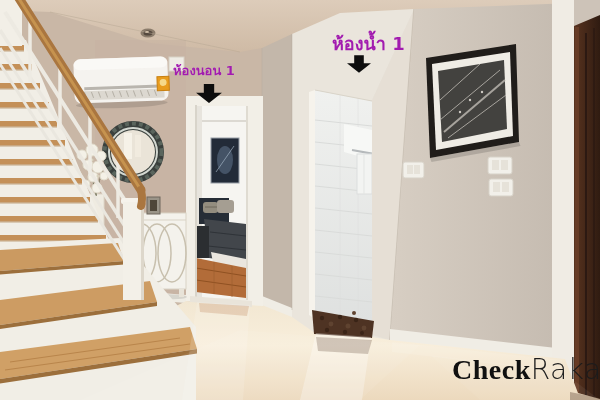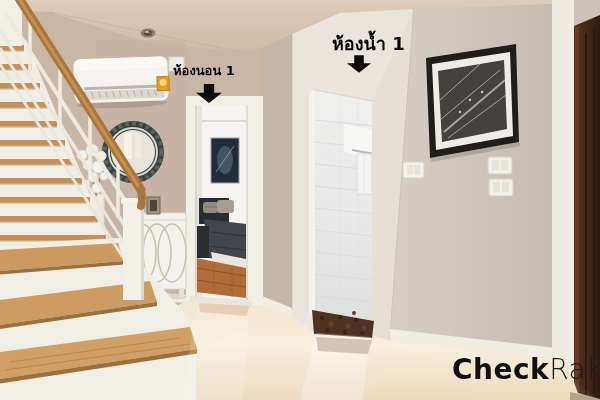--- a/index.html
+++ b/index.html
@@ -1,28 +1,28 @@
 <!DOCTYPE html>
 <html><head>
 <meta charset="utf-8">
 <style>
   html,body{margin:0;padding:0;background:#b9b2a6;}
   .stage{position:relative;width:600px;height:400px;overflow:hidden;
          font-family:"DejaVu Sans","Liberation Sans",sans-serif;background:#cfc5b8;}
   .scene{position:absolute;left:0;top:0;width:600px;height:400px;display:block;}
-  .label{position:absolute;color:#000000;font-weight:600;white-space:nowrap;
+  .label{position:absolute;color:#a21caf;font-weight:600;white-space:nowrap;
          text-shadow:0 0 1px rgba(255,255,255,.25);}
   .label-bedroom{left:173px;top:60px;font-size:13px;}
   .label-bathroom{left:332px;top:29px;font-size:18px;}
   .arrow{position:absolute;}
   .arrow-bedroom{left:196px;top:84px;}
   .arrow-bathroom{left:347px;top:54px;}
   .watermark{position:absolute;left:452px;top:356px;font-size:28px;color:#101010;
              letter-spacing:.5px;line-height:1;}
-  .watermark .wm-bold{font-weight:800;}
+  .watermark .wm-bold{font-weight:800;font-family:Liberation Serif, serif;}
   .watermark .wm-light{font-weight:300;color:#1c1c1c;}
 </style>
 </head>
 <body>
 
 <div class="stage">
 
 <svg class="scene" viewBox="0 0 600 400">
   <defs>
     <linearGradient id="ceilG" x1="0" y1="0" x2="0" y2="1">

